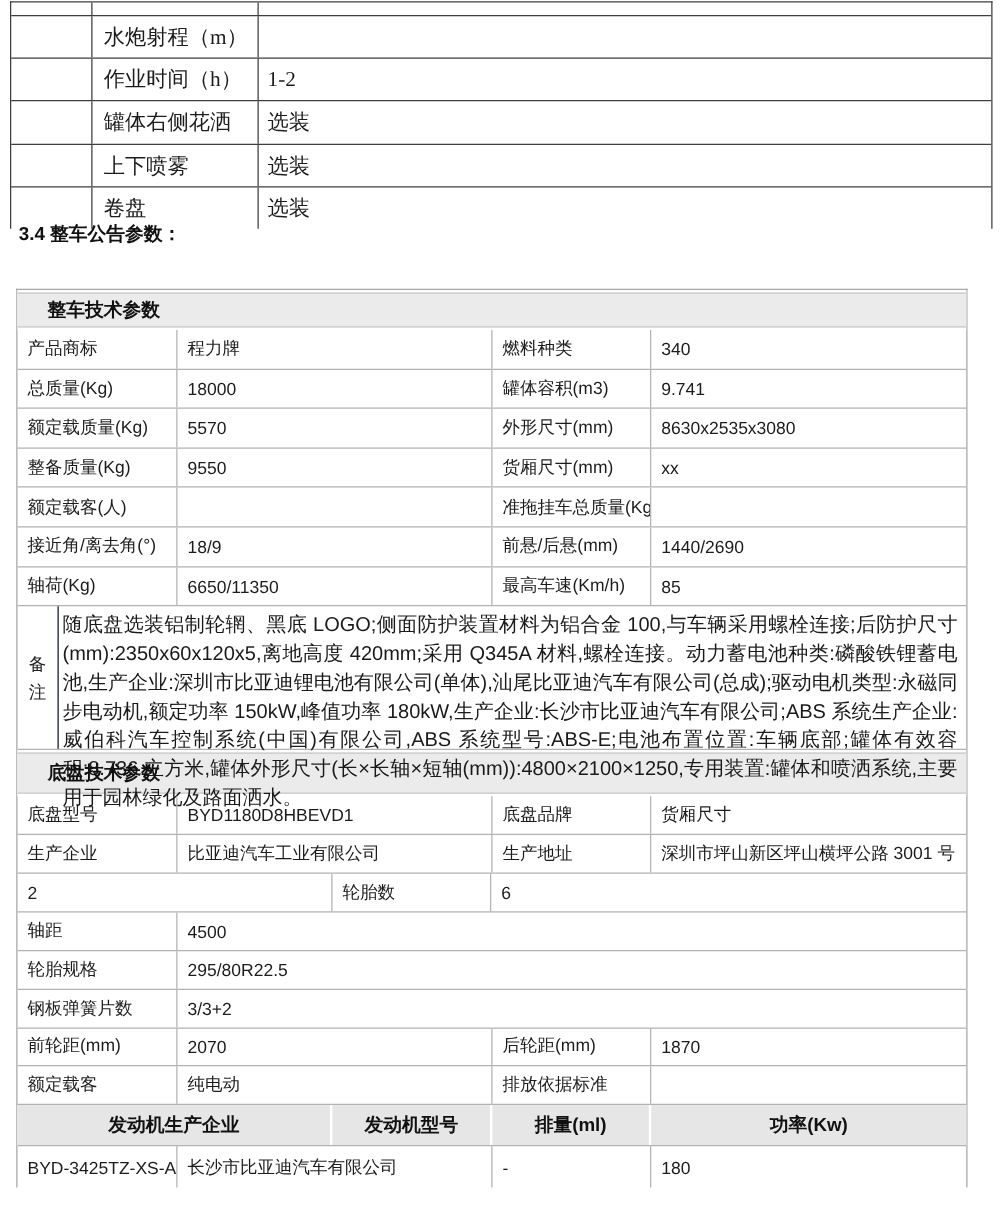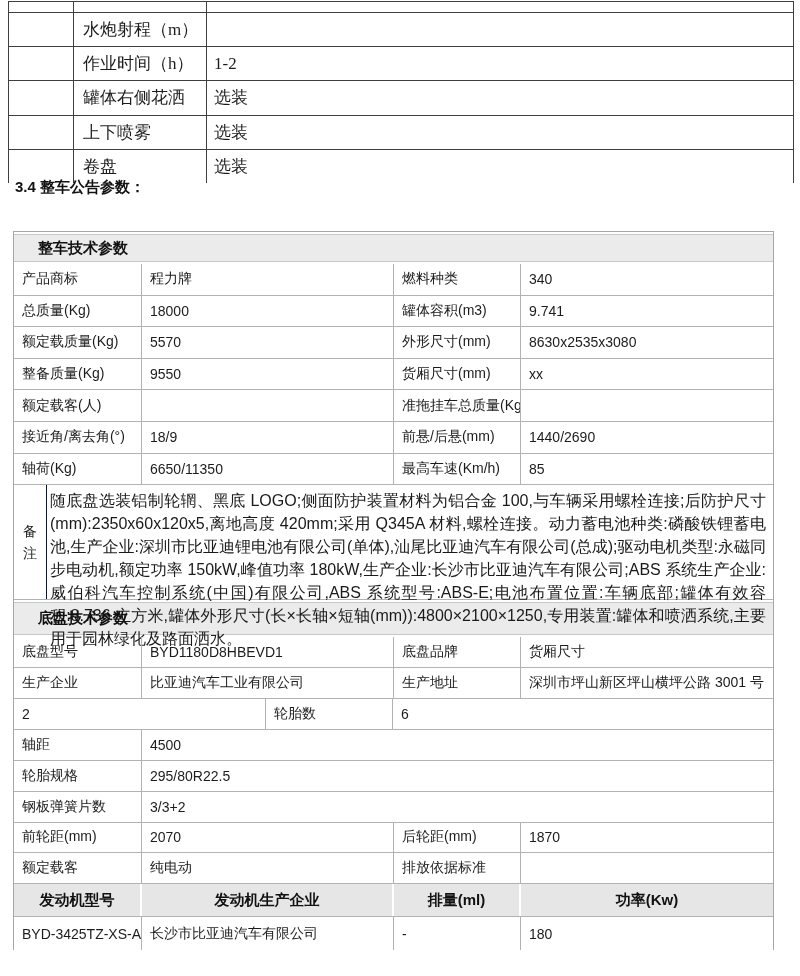--- a/index.html
+++ b/index.html
@@ -212,22 +212,22 @@
       <div class="cell c4">1870</div>
     </div>
     <div class="row row-c">
       <div class="cell c1">额定载客</div>
       <div class="cell c2">纯电动</div>
       <div class="cell c3">排放依据标准</div>
       <div class="cell c4"></div>
     </div>
 
     <div class="eng-head">
+      <div class="hcell eh2">发动机生产企业</div>
       <div class="hcell eh1">发动机型号</div>
-      <div class="hcell eh2">发动机生产企业</div>
       <div class="hcell eh3">排量(ml)</div>
       <div class="hcell eh4">功率(Kw)</div>
     </div>
     <div class="eng-row">
       <div class="cell c1">BYD-3425TZ-XS-A</div>
       <div class="cell c2">长沙市比亚迪汽车有限公司</div>
       <div class="cell c3">-</div>
       <div class="cell c4">180</div>
     </div>
 

